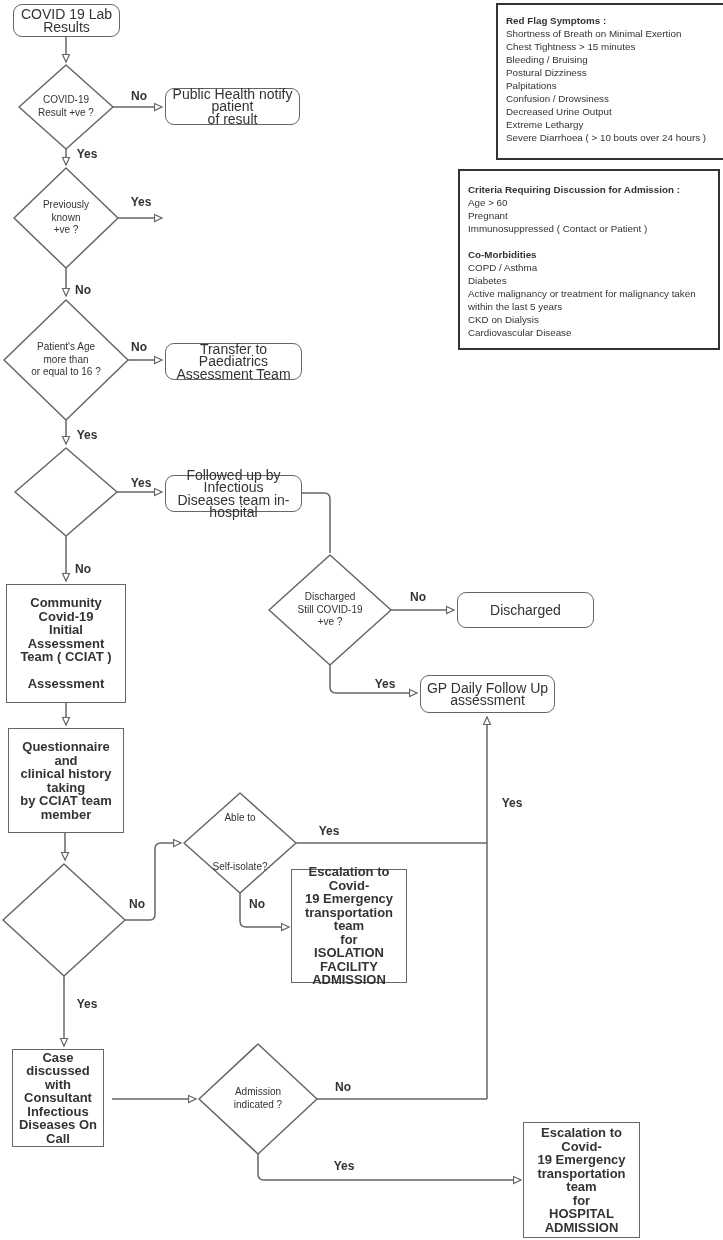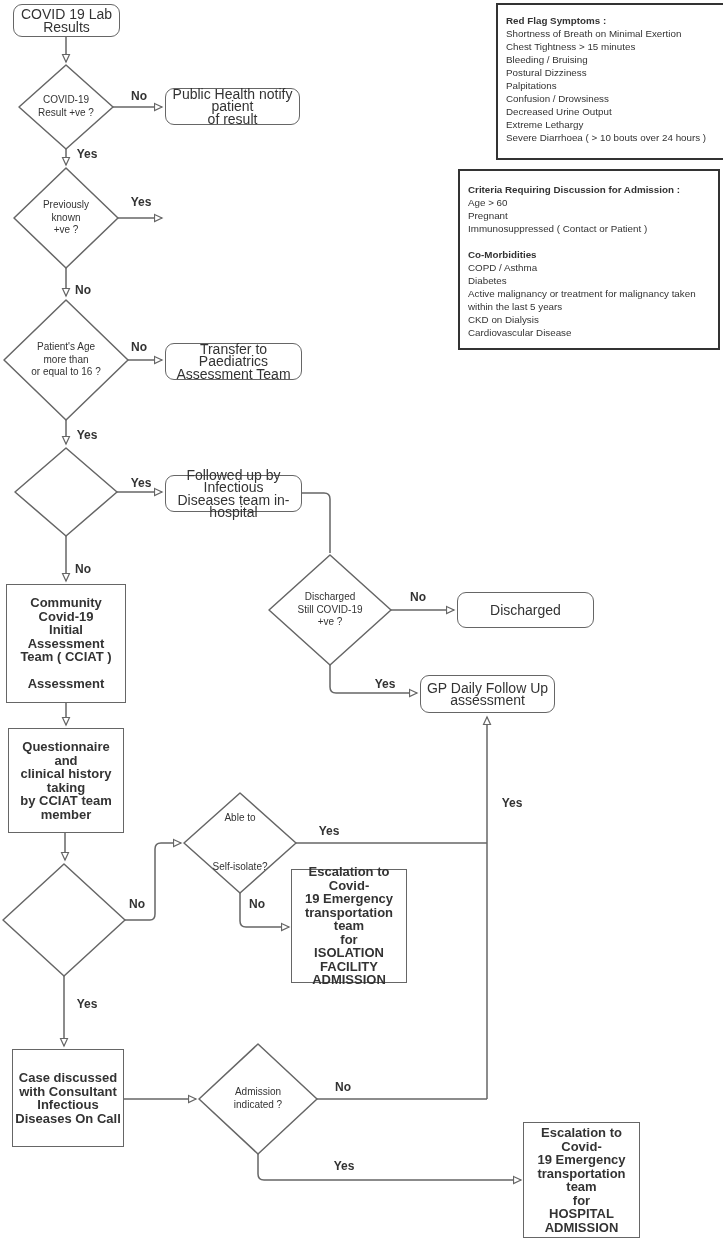--- a/index.html
+++ b/index.html
@@ -124,21 +124,21 @@
     </div>
   <div class="node-rect" style="left:291px; top:869px; width:116px; height:114px;">
       <div>Escalation to Covid-</div>
       <div>19 Emergency</div>
       <div>transportation team</div>
       <div>for</div>
       <div>ISOLATION</div>
       <div>FACILITY</div>
       <div>ADMISSION</div>
     </div>
-  <div class="node-rect" style="left:12px; top:1049px; width:112px; height:98px;">
+  <div class="node-rect" style="left:12px; top:1049px; width:92px; height:98px;">
       <div>Case discussed</div>
       <div>with Consultant</div>
       <div>Infectious</div>
       <div>Diseases On Call</div>
     </div>
   <div class="node-rect" style="left:523px; top:1122px; width:117px; height:116px;">
       <div>Escalation to Covid-</div>
       <div>19 Emergency</div>
       <div>transportation team</div>
       <div>for</div>

